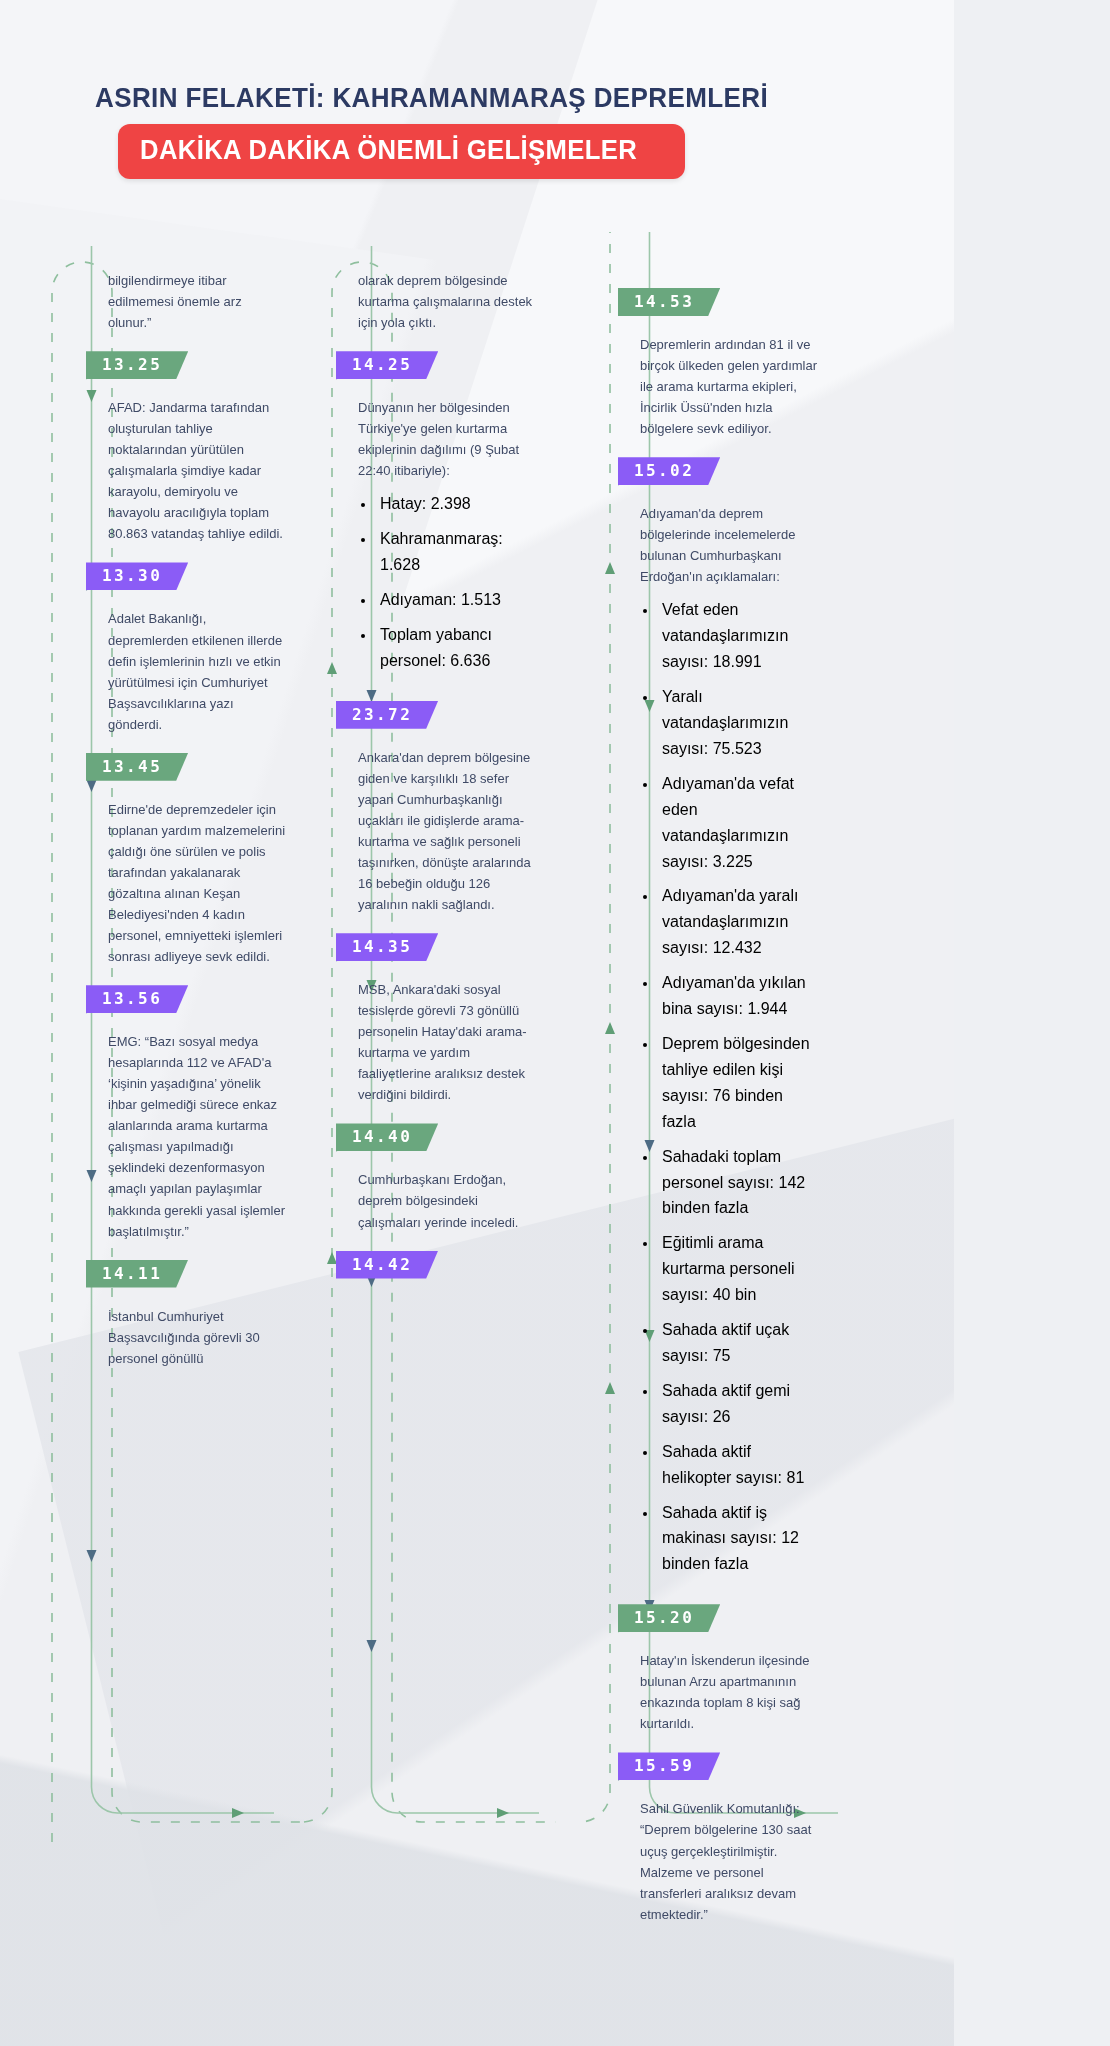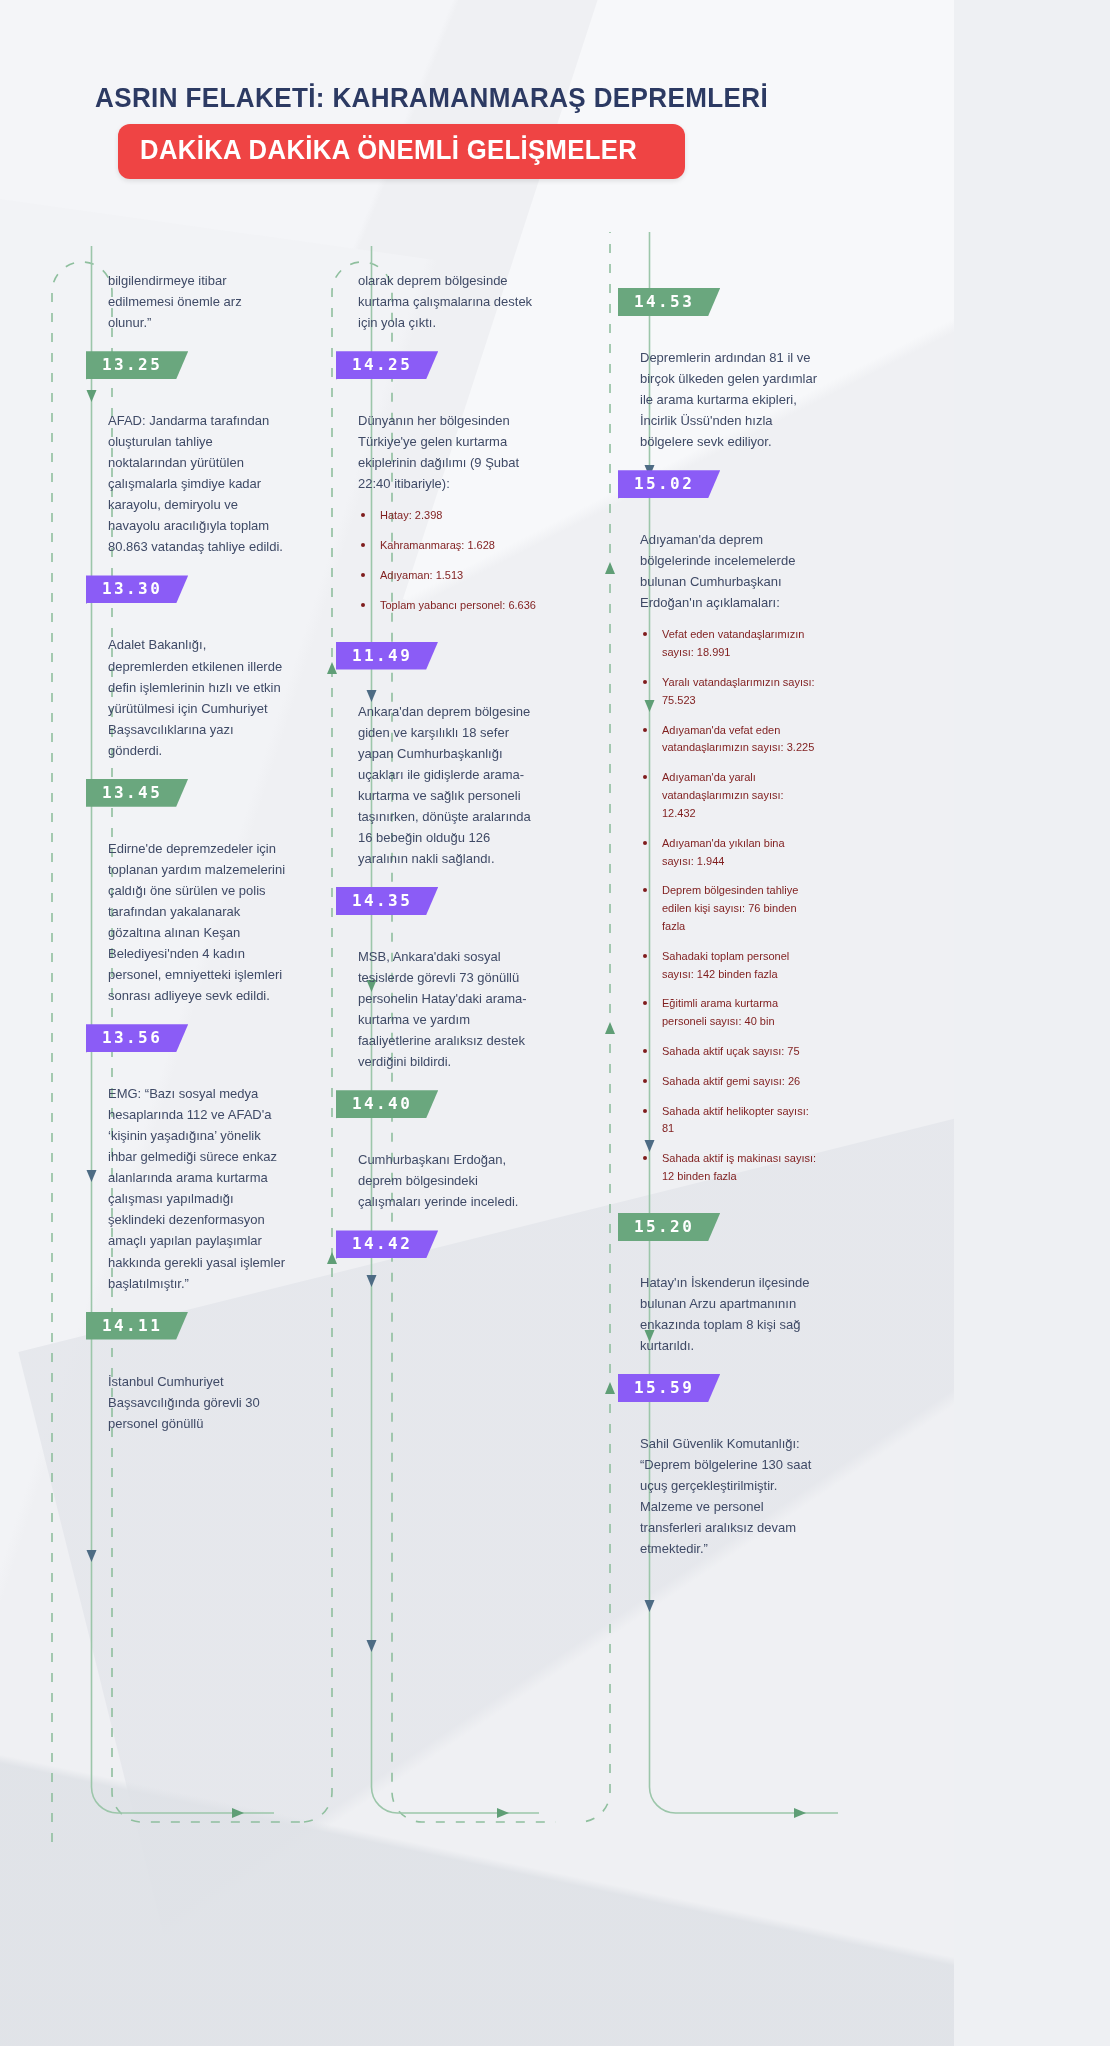--- a/index.html
+++ b/index.html
@@ -82,21 +82,21 @@
   .col2{left:294px;width:262px;}
   .col3{left:576px;width:262px;}
 
   .track{position:absolute;top:0;left:0;width:100%;height:1640px;pointer-events:none;}
 
   .items{position:relative;margin-left:64px;width:178px;padding-top:38px;}
 
   
   .badge{
     position:relative;display:inline-block;
-    margin:18px 0 17px -22px;
+    margin:18px 0 4px -22px;
     height:28px;line-height:28px;
     padding:0 26px 0 16px;
     color:#fff;font-size:16px;font-weight:700;letter-spacing:2.4px;
     font-family:"DejaVu Sans Mono","Liberation Mono",monospace;
     clip-path:polygon(0 0, 100% 0, calc(100% - 12px) 100%, 0 100%);
   }
   .badge.green{background:#6aa77e;}
   .badge.navy{background:#8b5cf6;}
   .badge::after{
     content:"";position:absolute;left:-0px;bottom:-9px;
@@ -106,21 +106,21 @@
   .badge.green::after{border-left-color:#6aa77e;}
   .badge.navy::after{border-left-color:#41607a;}
 
   .para{
     color:#3f4a66;font-size:13px;line-height:1.62;
     margin:14px 0 0 0;
   }
   .para.first{margin-top:0;}
   ul.bullets{
     margin:10px 0 0 0;padding-left:18px;
-    color:#7f1d1d;font-size:11px;line-height:1.62;
+    color:#000000;font-size:16px;line-height:1.62;
   }
   ul.bullets li{margin-bottom:9px;padding-left:4px;}
   ul.bullets li::marker{font-size:13px;}
 </style>
 </head>
 <body>
 
 <div id="page">
 
   <div class="bg-facet facet-e"></div>
@@ -178,21 +178,21 @@
       <div class="items">
           <div>
             <p class="para first">olarak deprem bölgesinde kurtarma çalışmalarına destek için yola çıktı.</p>
           </div>
           <div><div class="badge navy">14.25</div><p class="para">Dünyanın her bölgesinden Türkiye'ye gelen kurtarma ekiplerinin dağılımı (9 Şubat 22:40 itibariyle):</p><ul class="bullets">
               <li>Hatay: 2.398</li>
               <li>Kahramanmaraş: 1.628</li>
               <li>Adıyaman: 1.513</li>
               <li>Toplam yabancı personel: 6.636</li>
             </ul></div>
-          <div><div class="badge navy">11.49</div><p class="para">Ankara'dan deprem bölgesine giden ve karşılıklı 18 sefer yapan Cumhurbaşkanlığı uçakları ile gidişlerde arama-kurtarma ve sağlık personeli taşınırken, dönüşte aralarında 16 bebeğin olduğu 126 yaralının nakli sağlandı.</p></div>
+          <div><div class="badge navy">23.72</div><p class="para">Ankara'dan deprem bölgesine giden ve karşılıklı 18 sefer yapan Cumhurbaşkanlığı uçakları ile gidişlerde arama-kurtarma ve sağlık personeli taşınırken, dönüşte aralarında 16 bebeğin olduğu 126 yaralının nakli sağlandı.</p></div>
           <div><div class="badge navy">14.35</div><p class="para">MSB, Ankara'daki sosyal tesislerde görevli 73 gönüllü personelin Hatay'daki arama-kurtarma ve yardım faaliyetlerine aralıksız destek verdiğini bildirdi.</p></div>
           <div><div class="badge green">14.40</div><p class="para">Cumhurbaşkanı Erdoğan, deprem bölgesindeki çalışmaları yerinde inceledi.</p></div>
           <div><div class="badge navy">14.42</div></div>
         </div>
     </div>
 
     <div class="col col3">
       <svg class="track" viewBox="0 0 262 1640" preserveAspectRatio="none" xmlns="http://www.w3.org/2000/svg">
         <path d="M -30,1590 L 4,1590 A 30,30 0 0 0 34,1560 L 34,-40" fill="none" stroke="#8fbf9e" stroke-width="1.6" stroke-dasharray="9 11"></path>
         <path d="M 73.5,-20 L 73.5,1555 A 26,26 0 0 0 99.5,1581 L 262,1581" fill="none" stroke="#9cc6aa" stroke-width="1.6"></path>

